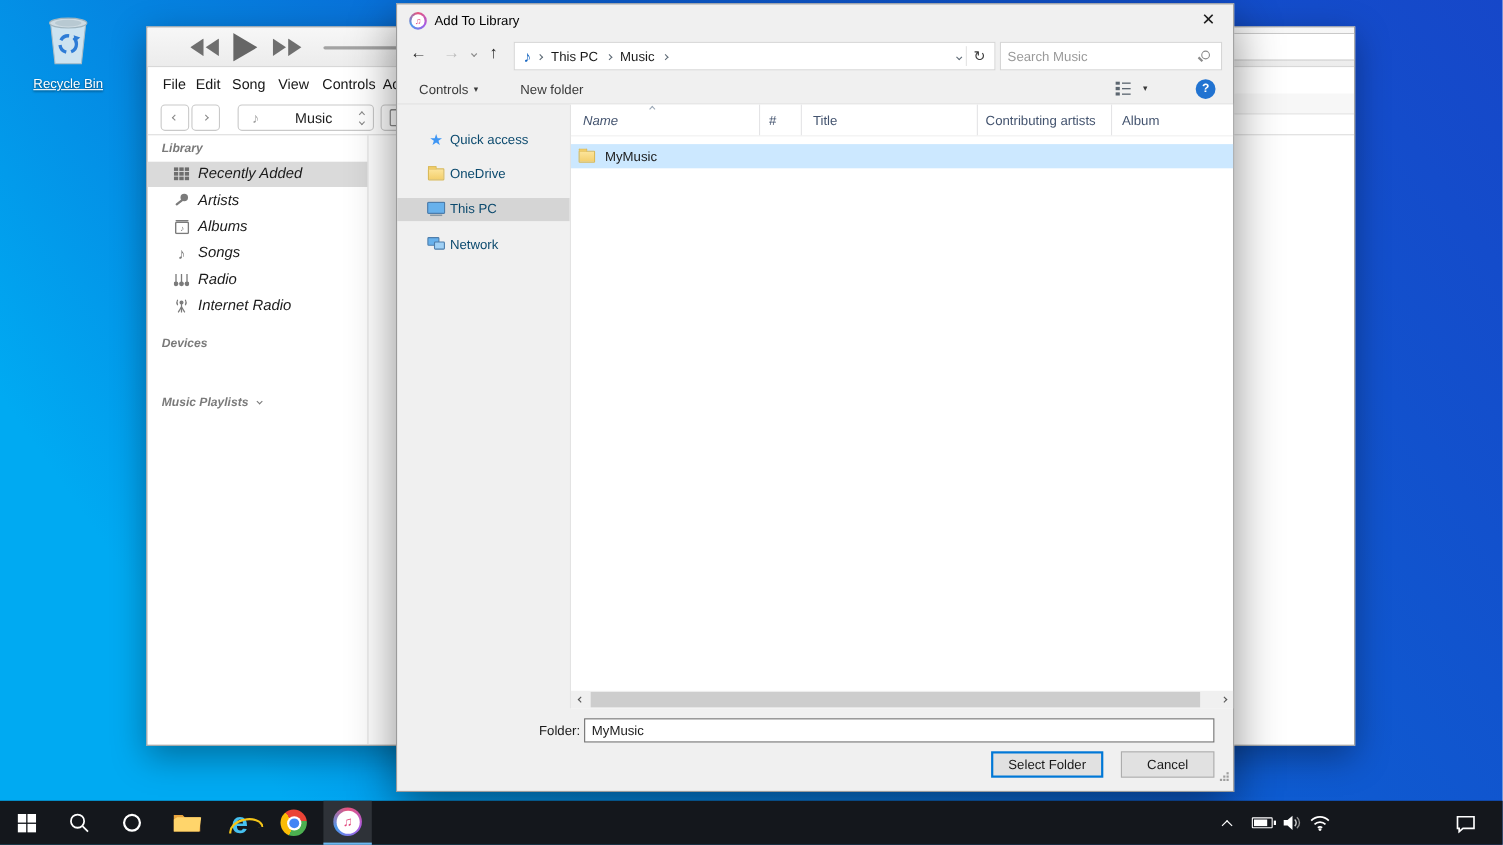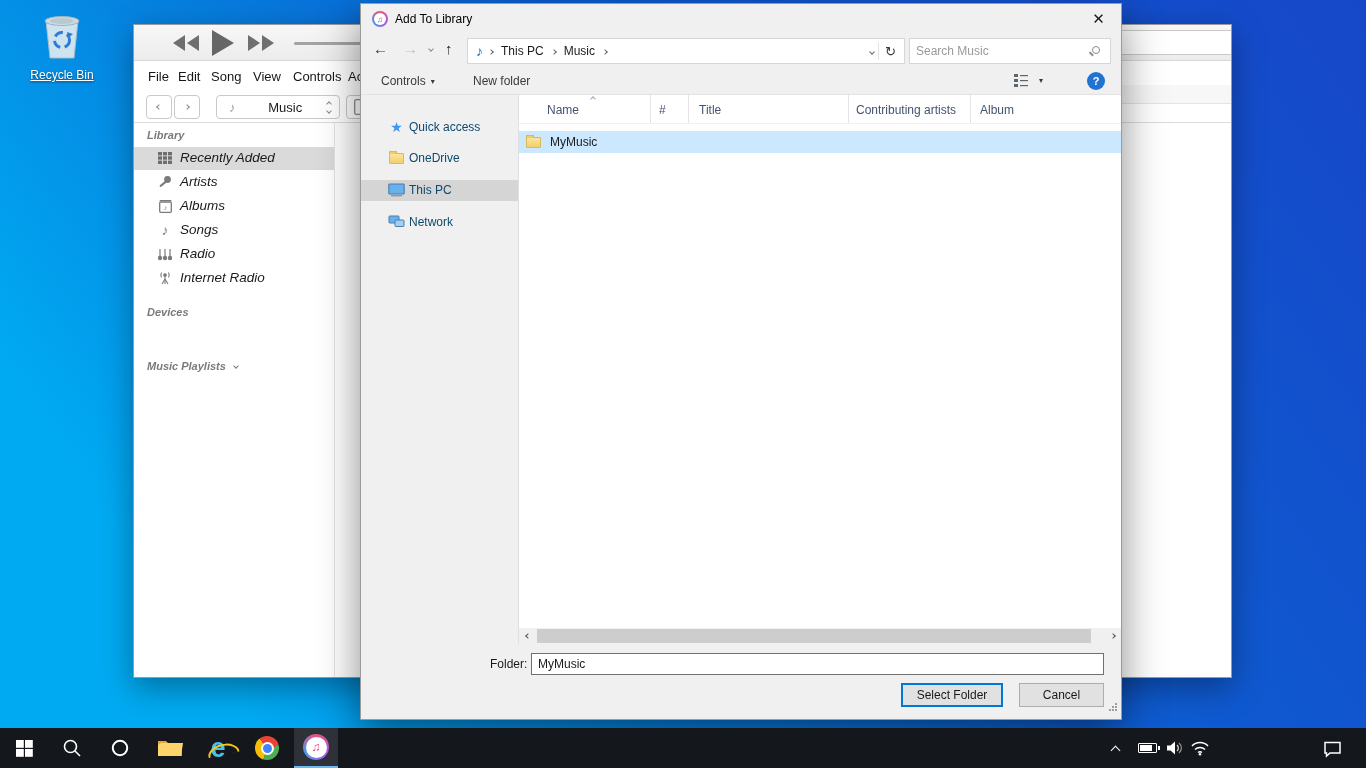--- a/index.html
+++ b/index.html
@@ -73,21 +73,21 @@
   .place { position:absolute; left:0; width:157px; height:21px; }
   .place.sel { background:#d5d5d5; }
   .place .ic { position:absolute; left:27px; top:2px; width:17px; height:16px; display:flex; align-items:center; justify-content:center; }
   .place .tx { position:absolute; left:48px; top:3px; font-size:12px; color:#0c4a6e; }
   .star { color:#3f96f4; font-size:14px; }
   .folder { width:15px; height:11px; background:linear-gradient(#fce49a,#f3cf6d); border:1px solid #d9b958; border-radius:1px; position:relative; }
   .folder::before { content:""; position:absolute; top:-3px; left:-1px; width:6px; height:2px; background:#f0cc68; border:1px solid #d9b958; border-bottom:none; border-radius:1px 1px 0 0; }
   .filearea { position:absolute; left:157px; right:0; top:91px; bottom:75px; background:#fff; border-left:1px solid #e0e0e0; }
   .cols { position:absolute; left:0; right:0; top:0; height:29px; display:flex; font-size:12px; color:#44546f; border-bottom:1px solid #f0f0f0; }
   .col { border-right:1px solid #e4e4e6; padding-top:8px; position:relative; }
-  .c-name { width:132px; padding-left:28px; }
+  .c-name { width:172px; padding-left:11px;font-style:italic; }
   .c-num { width:38px; padding-left:8px; }
   .c-title { width:160px; padding-left:10px; }
   .c-artists { width:122px; padding-left:7px; }
   .c-album { flex:1; padding-left:9px; border-right:none; }
   .sortcaret { position:absolute; left:72px; top:2px; }
   .filerow { position:absolute; left:0; right:0; top:36px; height:22px; background:#cce8ff; display:flex; align-items:center; }
   .filerow .folder { margin-left:7px; }
   .filerow .tx { font-size:12px; color:#1a1a1a; margin-left:9px; }
   .hscroll { position:absolute; left:0; right:0; bottom:0; height:16px; background:#f0f0f0; display:flex; align-items:center; }
   .hs-btn { width:17px; height:16px; display:flex; align-items:center; justify-content:center; }

